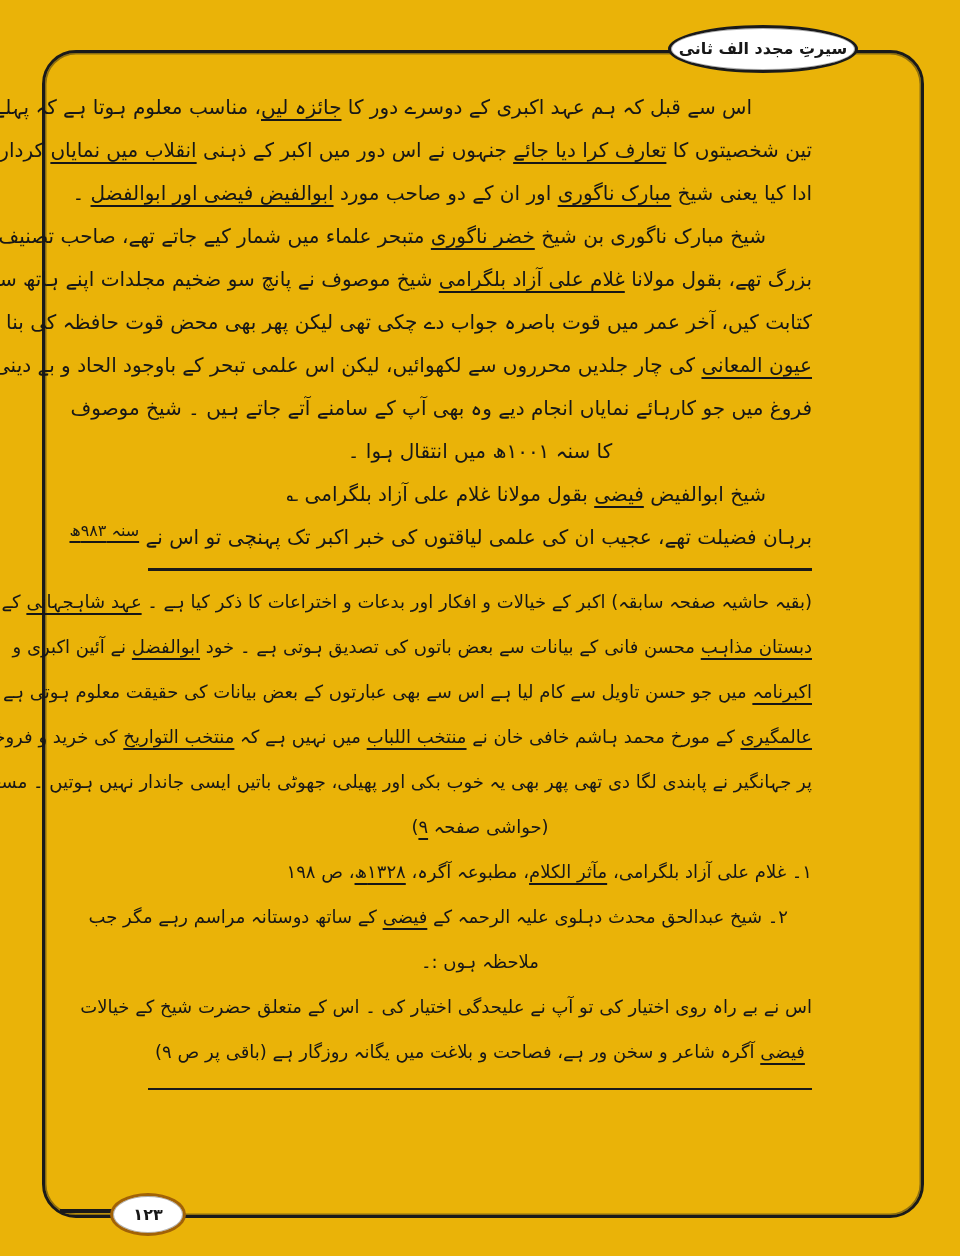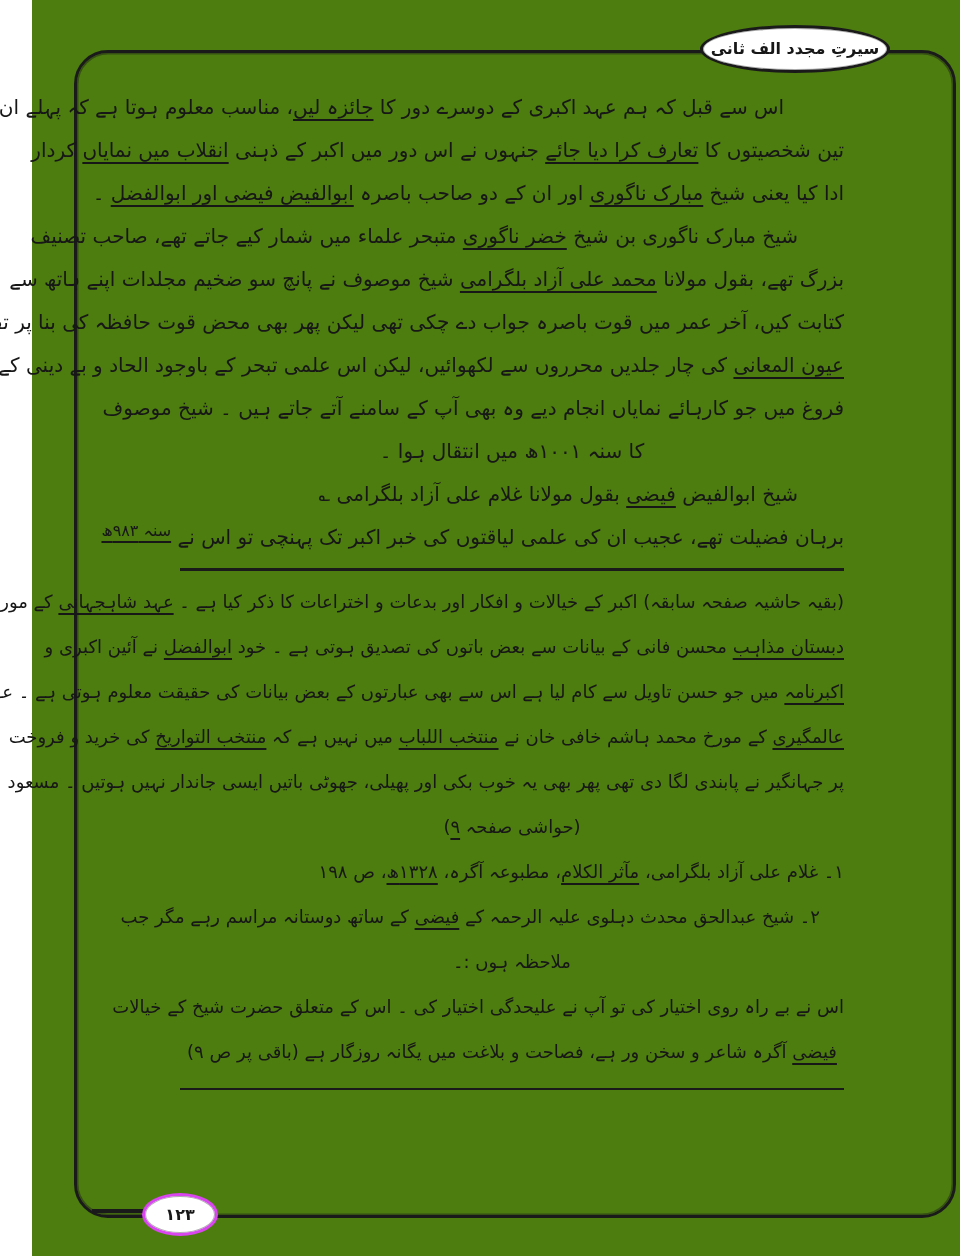--- a/index.html
+++ b/index.html
@@ -6,22 +6,21 @@
   body{
     width:960px;height:1256px;
     background:#ffffff;
     font-family:"DejaVu Sans", sans-serif;
     color:#171717;
     position:relative;
     overflow:hidden;
   }
   .page{
     position:absolute;inset:0;
-    background:#4d7c0f;
-    margin-left:32px;
+    background:#eab308;
   }
   
   .frame{
     position:absolute;
     left:42px;top:50px;
     width:876px;height:1162px;
     border:3.5px solid #1a1a1a;
     border-radius:34px;
     box-shadow: inset 0 0 0 1.5px rgba(26,26,26,.45);
   }
@@ -41,21 +40,21 @@
     font-size:16px;font-weight:bold;
     direction:rtl;white-space:nowrap;
     transform:translateY(-1px);
   }
   
   .pageno-oval{
     position:absolute;
     left:110px;top:1193px;
     width:70px;height:37px;
     background:#fff;
-    border:3px solid #d946ef;
+    border:3px solid #a16207;
     border-radius:50%;
     display:flex;align-items:center;justify-content:center;
     z-index:3;
     box-shadow: inset 0 0 0 1px rgba(26,26,26,.35);
   }
   .pageno-oval .t{font-size:16px;font-weight:bold;}
   
   .pageno-stub{
     position:absolute;left:60px;top:1209px;width:54px;height:4px;
     background:#1a1a1a;z-index:2;
@@ -112,23 +111,23 @@
   </div>
 
   <div class="pageno-stub"></div>
   <div class="pageno-oval">
     <span class="t">۱۲۳</span>
   </div>
 
   <div class="text-body">
       <div class="line indent-lg"><span>اس سے قبل کہ ہم عہد اکبری کے دوسرے دور کا </span><span class="ul">جائزہ لیں</span><span>، مناسب معلوم ہوتا ہے کہ پہلے ان</span></div>
       <div class="line"><span>تین شخصیتوں کا </span><span class="ul">تعارف کرا دیا جائے</span><span> جنہوں نے اس دور میں اکبر کے ذہنی </span><span class="ul">انقلاب میں نمایاں</span><span> کردار</span></div>
-      <div class="line"><span>ادا کیا یعنی شیخ </span><span class="ul">مبارک ناگوری</span><span> اور ان کے دو صاحب باصرہ </span><span class="ul">ابوالفیض فیضی اور ابوالفضل</span><span> ۔</span></div>
+      <div class="line"><span>ادا کیا یعنی شیخ </span><span class="ul">مبارک ناگوری</span><span> اور ان کے دو صاحب مورد </span><span class="ul">ابوالفیض فیضی اور ابوالفضل</span><span> ۔</span></div>
       <div class="line indent"><span>شیخ مبارک ناگوری بن شیخ </span><span class="ul">خضر ناگوری</span><span> متبحر علماء میں شمار کیے جاتے تھے، صاحب تصنیف</span></div>
-      <div class="line"><span>بزرگ تھے، بقول مولانا </span><span class="ul">محمد علی آزاد بلگرامی</span><span> شیخ موصوف نے پانچ سو ضخیم مجلدات اپنے ہاتھ سے</span></div>
+      <div class="line"><span>بزرگ تھے، بقول مولانا </span><span class="ul">غلام علی آزاد بلگرامی</span><span> شیخ موصوف نے پانچ سو ضخیم مجلدات اپنے ہاتھ سے</span></div>
       <div class="line"><span>کتابت کیں، آخر عمر میں قوت باصرہ جواب دے چکی تھی لیکن پھر بھی محض قوت حافظہ کی بنا پر تفسیر</span></div>
       <div class="line"><span class="ul">عیون المعانی</span><span> کی چار جلدیں محرروں سے لکھوائیں، لیکن اس علمی تبحر کے باوجود الحاد و بے دینی کے</span></div>
       <div class="line"><span>فروغ میں جو کارہائے نمایاں انجام دیے وہ بھی آپ کے سامنے آتے جاتے ہیں ۔ شیخ موصوف</span></div>
       <div class="line center"><span>کا سنہ ۱۰۰۱ھ میں انتقال ہوا ۔</span></div>
       <div class="line indent"><span>شیخ ابوالفیض </span><span class="ul">فیضی</span><span> بقول مولانا غلام علی آزاد بلگرامی ؎</span></div>
       <div class="line"><span>برہان فضیلت تھے، عجیب ان کی علمی لیاقتوں کی خبر اکبر تک پہنچی تو اس نے </span><span class="ul sup">سنہ ۹۸۳ھ</span></div>
       <div class="rule"></div>
       <div class="line fn"><span>(بقیہ حاشیہ صفحہ سابقہ) اکبر کے خیالات و افکار اور بدعات و اختراعات کا ذکر کیا ہے ۔ </span><span class="ul">عہد شاہجہانی</span><span> کے مورخ صاحبِ</span></div>
       <div class="line fn"><span class="ul">دبستان مذاہب</span><span> محسن فانی کے بیانات سے بعض باتوں کی تصدیق ہوتی ہے ۔ خود </span><span class="ul">ابوالفضل</span><span> نے آئین اکبری و</span></div>
       <div class="line fn"><span class="ul">اکبرنامہ</span><span> میں جو حسن تاویل سے کام لیا ہے اس سے بھی عبارتوں کے بعض بیانات کی حقیقت معلوم ہوتی ہے ۔ عہد</span></div>

